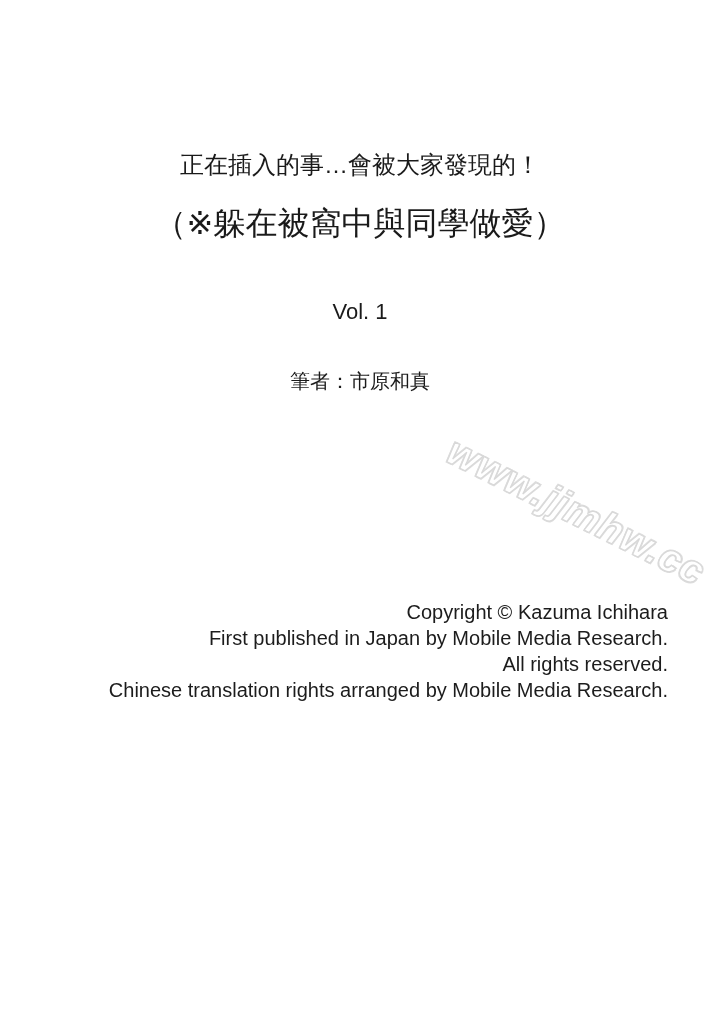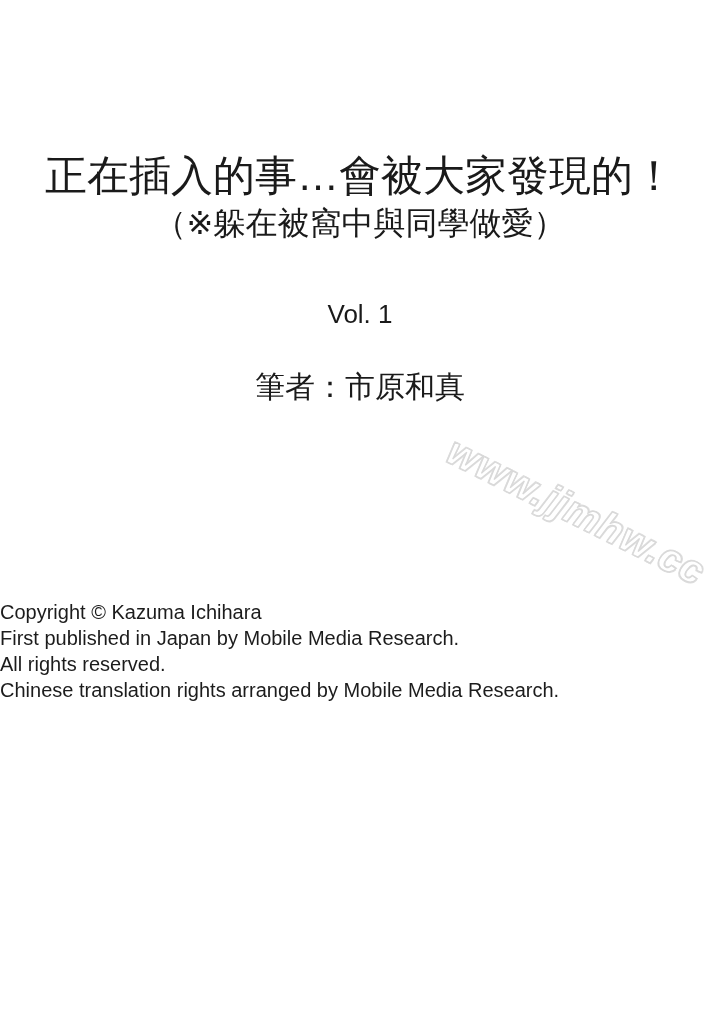--- a/index.html
+++ b/index.html
@@ -19,40 +19,40 @@
   }
   .centered-line {
     position: absolute;
     left: 0;
     width: 720px;
     text-align: center;
     white-space: nowrap;
   }
   .title {
     top: 151px;
-    font-size: 42px;
+    font-size: 24px;
     font-weight: 500;
     line-height: 1.2;
     letter-spacing: 0px;
   }
   .subtitle {
     top: 204px;
     font-size: 32px;
     font-weight: 400;
     line-height: 1.2;
   }
   .volume {
     top: 299px;
-    font-size: 26px;
+    font-size: 22px;
     font-weight: 400;
     line-height: 1.2;
   }
   .author {
     top: 369px;
-    font-size: 30px;
+    font-size: 20px;
     font-weight: 400;
     line-height: 1.2;
   }
   .watermark {
     position: absolute;
     left: 460px;
     top: 428px;
     transform: rotate(26.5deg);
     transform-origin: 0 0;
     font-size: 40px;
@@ -66,21 +66,21 @@
       -1px -1px 0 #dedede,
        1px -1px 0 #dedede,
       -1px  1px 0 #dedede,
        1px  1px 0 #dedede;
   }
   .copyright {
     position: absolute;
     top: 599px;
     left: 0;
     width: 668px;
-    text-align: left;
+    text-align: right;
     font-size: 20px;
     line-height: 26px;
     color: #1c1c1c;
   }
   .copyright div {
     white-space: nowrap;
   }
 </style>
 </head>
 <body>

